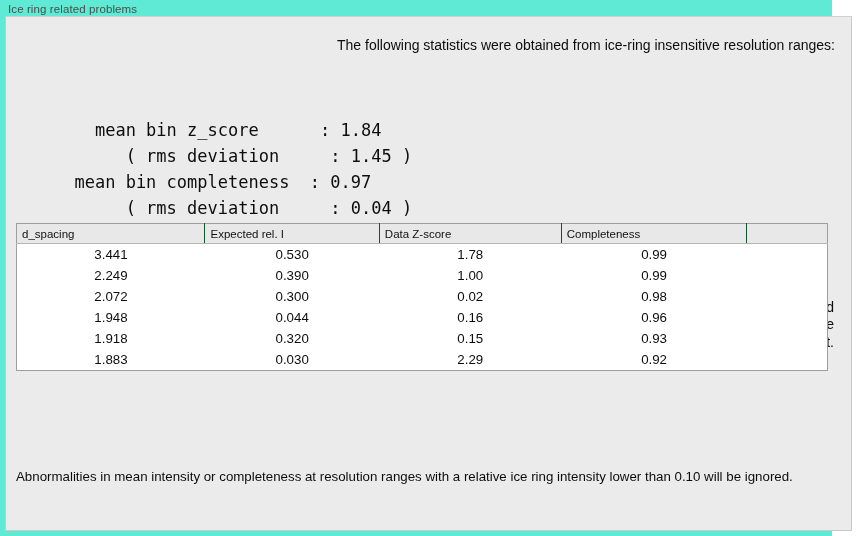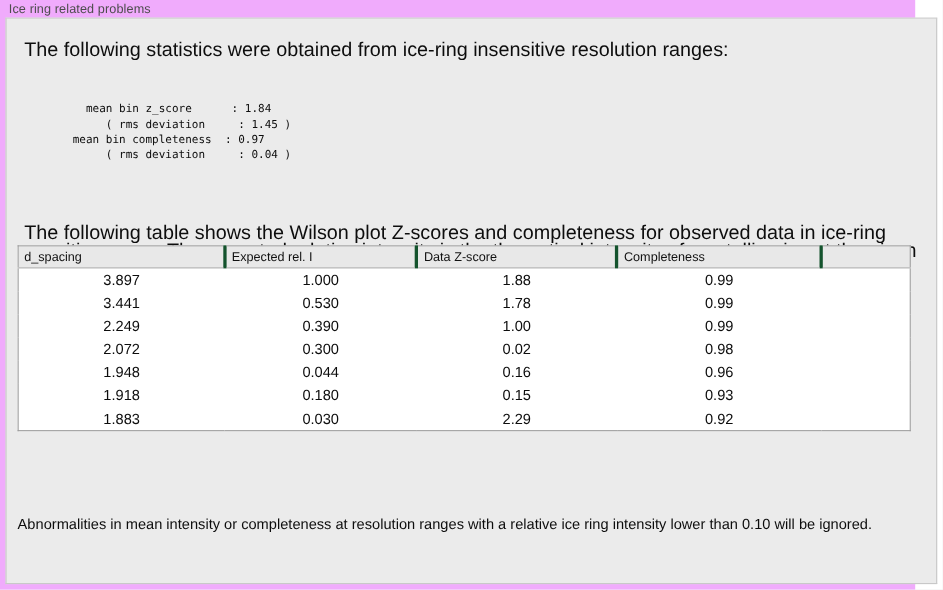--- a/index.html
+++ b/index.html
@@ -12,23 +12,22 @@
     background: #ffffff;
     font-family: "Liberation Sans", sans-serif;
     font-size: 13px;
     color: #000000;
     overflow: hidden;
   }
   #app {
     position: relative;
     width: 832px;
     height: 536px;
-    background: #f0abfc;
+    background: #5eead4;
     box-sizing: border-box;
-    text-decoration: underline;
   }
   .panel-title {
     position: absolute;
     left: 8px;
     top: 3px;
     font-size: 11.5px;
     color: #4d4d4d;
     letter-spacing: 0.1px;
   }
   .content-box {
@@ -37,33 +36,34 @@
     top: 16px;
     width: 847px;
     height: 515px;
     background: #ebebeb;
     border: 1px solid #c8c8c8;
     border-top: 1px solid #d0d0d0;
     box-sizing: border-box;
     padding: 14px 16px 0 16px;
   }
   .para {
-    font-size: 18px;
+    font-size: 14px;
     line-height: 17.5px;
     color: #0d0d0d;
     margin: 0;
+    text-align: right;
   }
   .para-intro {
     margin-top: 6px;
     margin-bottom: 10px;
   }
   .stats-block {
     font-family: "DejaVu Sans Mono", "Liberation Mono", monospace;
-    font-size: 10px;
-    line-height: 14px;
+    font-size: 17px;
+    line-height: 26px;
     color: #0d0d0d;
     margin: 0 0 0 32px;
     white-space: pre;
   }
   .stat-row {
     display: block;
     white-space: pre;
   }
   .para-table-desc {
     margin-top: 26px;
@@ -75,21 +75,21 @@
     left: 16px;
     top: 223px;
     width: 812px;
     border-collapse: collapse;
     background: #ffffff;
     border: 1px solid #9e9e9e;
     font-size: 13px;
   }
   table.data-table thead th {
     background: #e8e8e8;
-    border-right: 3px solid #14532d;
+    border-right: 1px solid #14532d;
     border-bottom: 1px solid #b5b5b5;
     font-weight: normal;
     font-size: 11.5px;
     text-align: left;
     padding: 2px 4px 2px 5px;
     color: #111111;
     height: 15px;
   }
   table.data-table thead th:last-child {
     border-right: none;
@@ -149,27 +149,20 @@
       <tr>
         <th class="th0">d_spacing</th>
         <th class="th1">Expected rel. I</th>
         <th class="th2">Data Z-score</th>
         <th class="th3">Completeness</th>
         <th class="th4"></th>
       </tr>
     </thead>
     <tbody>
       <tr>
-        <td class="c0">3.897</td>
-        <td class="c1">1.000</td>
-        <td class="c2">1.88</td>
-        <td class="c3">0.99</td>
-        <td class="c4"></td>
-      </tr>
-      <tr>
         <td class="c0">3.441</td>
         <td class="c1">0.530</td>
         <td class="c2">1.78</td>
         <td class="c3">0.99</td>
         <td class="c4"></td>
       </tr>
       <tr>
         <td class="c0">2.249</td>
         <td class="c1">0.390</td>
         <td class="c2">1.00</td>
@@ -185,21 +178,21 @@
       </tr>
       <tr>
         <td class="c0">1.948</td>
         <td class="c1">0.044</td>
         <td class="c2">0.16</td>
         <td class="c3">0.96</td>
         <td class="c4"></td>
       </tr>
       <tr>
         <td class="c0">1.918</td>
-        <td class="c1">0.180</td>
+        <td class="c1">0.320</td>
         <td class="c2">0.15</td>
         <td class="c3">0.93</td>
         <td class="c4"></td>
       </tr>
       <tr>
         <td class="c0">1.883</td>
         <td class="c1">0.030</td>
         <td class="c2">2.29</td>
         <td class="c3">0.92</td>
         <td class="c4"></td>

